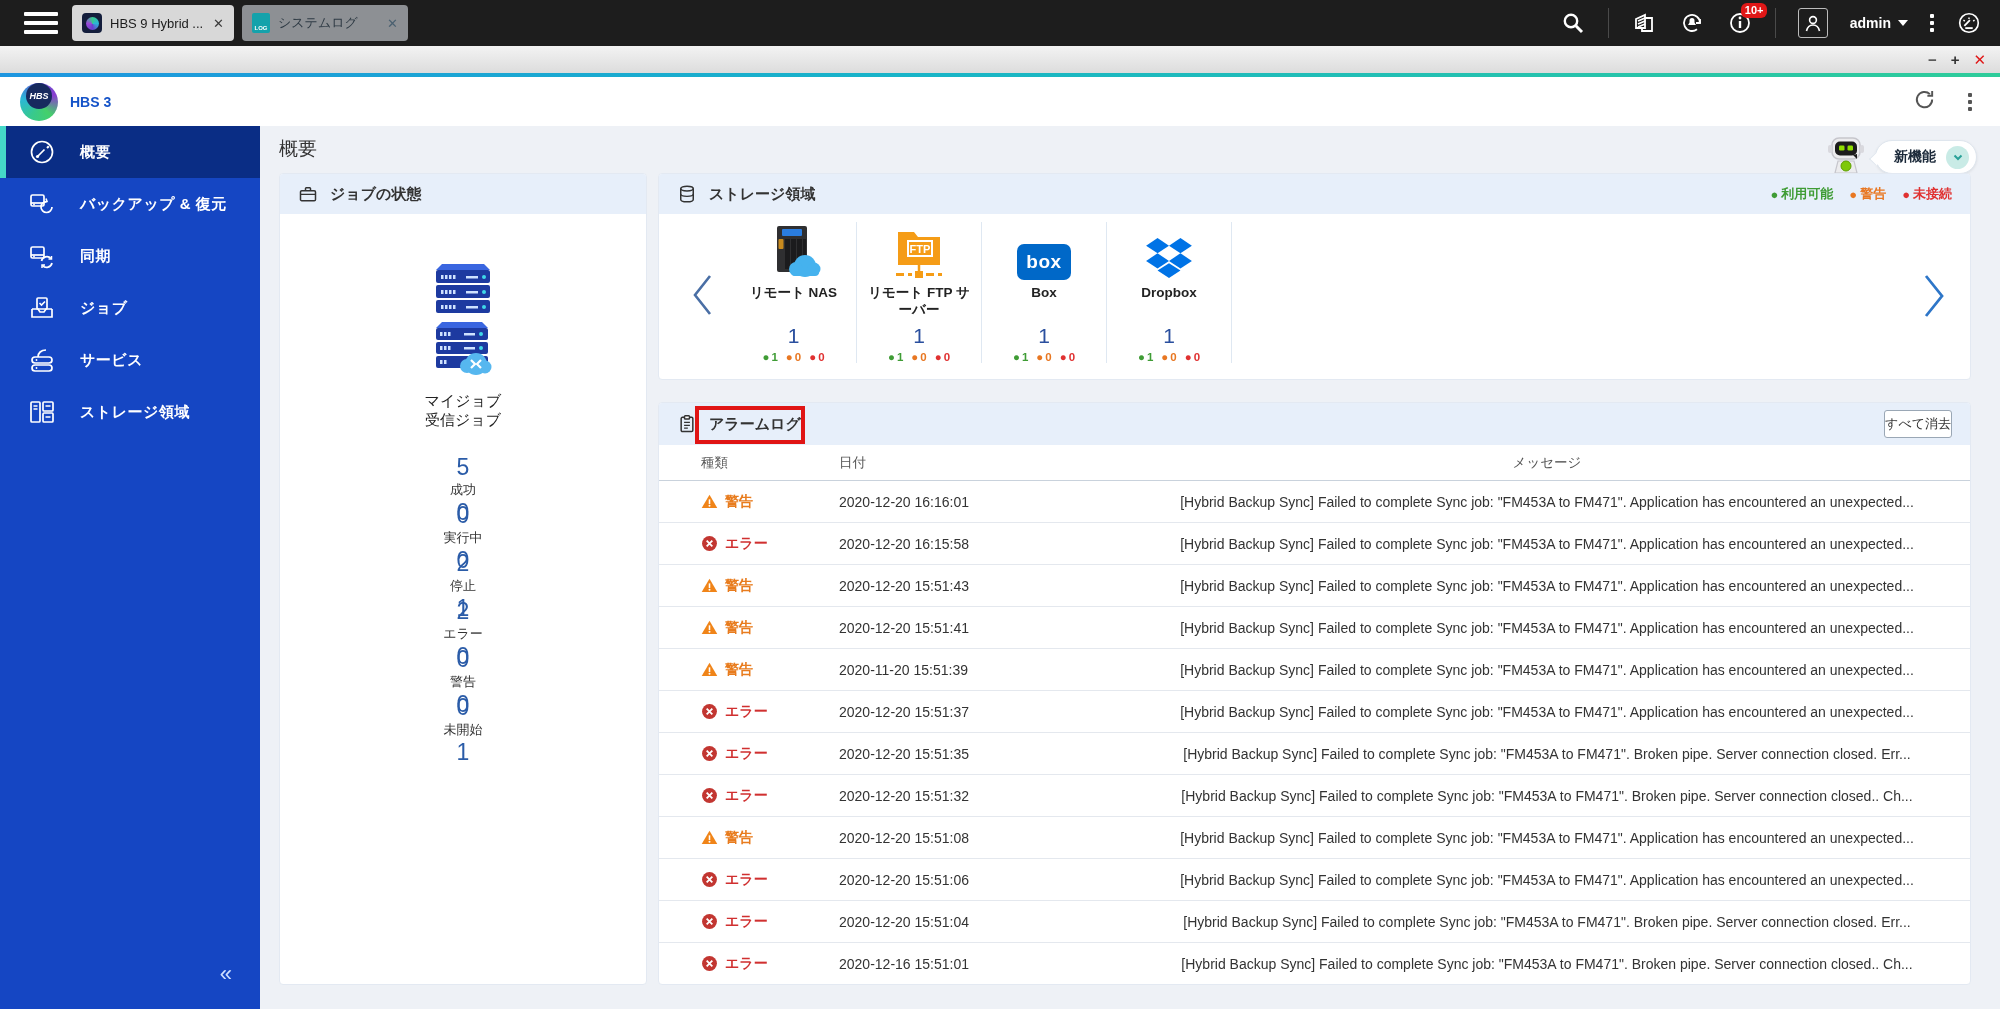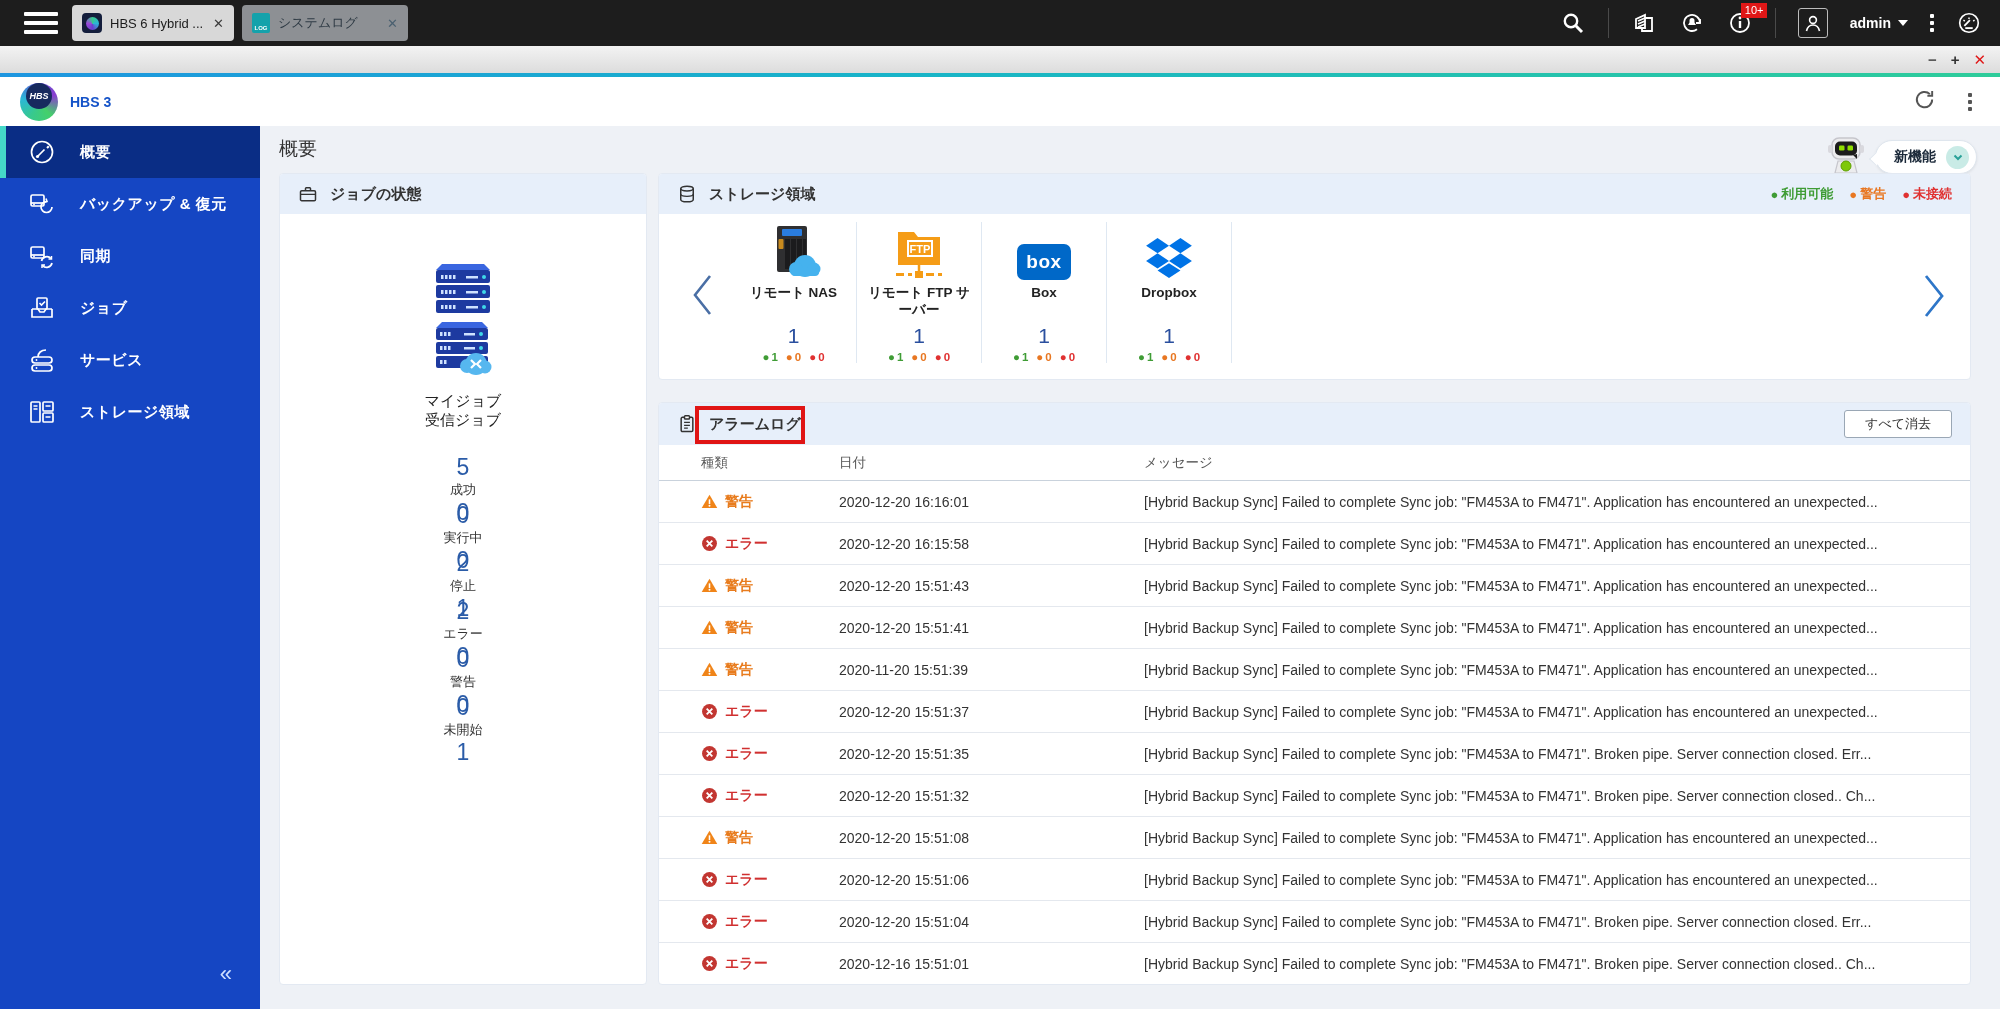--- a/index.html
+++ b/index.html
@@ -16,21 +16,21 @@
   .tab .tab-label { white-space:nowrap; overflow:hidden; flex:1; }
   .tab .tab-close { font-weight:bold; font-size:13px; cursor:pointer; }
   .tab.active .tab-close { color:#3a3a3a; }
   .tab.inactive .tab-close { color:#4a6070; }
   .hbs-mini-icon { width:20px; height:20px; border-radius:4px; background:#141e3c; display:flex; align-items:center; justify-content:center; flex:none; }
   .hbs-mini-icon i { width:13px; height:13px; border-radius:50%; background:conic-gradient(#37c98e,#2bb6d8,#6a3fd0,#9a49d8,#37c98e); display:block; }
   .log-mini-icon { width:18px; height:20px; border-radius:2px; background:#14a2ab; color:#fff; font-size:6px; font-weight:bold; display:flex; align-items:flex-end; justify-content:center; padding-bottom:2px; flex:none; }
   .tb-right { position:absolute; right:0; top:0; height:46px; display:flex; align-items:center; gap:22px; padding-right:18px; }
   .tb-icon { width:26px; height:26px; display:flex; align-items:center; justify-content:center; cursor:pointer; position:relative; }
   .tb-divider { width:1px; height:30px; background:#4a4a4a; }
-  .badge { position:absolute; top:-7px; left:14px; background:#e01717; color:#fff; font-size:11px; font-weight:normal; padding:1px 4px; border-radius:0; line-height:13px; }
+  .badge { position:absolute; top:-7px; left:14px; background:#e01717; color:#fff; font-size:11px; font-weight:bold; padding:1px 4px; border-radius:6px; line-height:13px; }
   .avatar-box { width:30px; height:30px; border:1.5px solid #bcbcbc; border-radius:3px; display:flex; align-items:center; justify-content:center; }
   .admin-area { display:flex; align-items:center; gap:7px; color:#fff; font-size:14px; font-weight:bold; cursor:pointer; }
   .caret-down { width:0; height:0; border-left:5px solid transparent; border-right:5px solid transparent; border-top:6px solid #fff; }
   .kebab { display:flex; flex-direction:column; gap:3px; cursor:pointer; }
   .kebab i { width:4px; height:4px; background:#fff; border-radius:1px; }
 
   
   .titlebar-strip { position:absolute; left:0; top:46px; width:2000px; height:27px; background:linear-gradient(#f3f3f3,#dcdcdc); }
   .win-controls { position:absolute; right:14px; top:0; height:27px; display:flex; align-items:center; gap:14px; font-size:15px; font-weight:bold; }
   .win-min { color:#555; cursor:pointer; } .win-max { color:#333; cursor:pointer; } .win-close { color:#e01717; cursor:pointer; }
@@ -97,25 +97,25 @@
   .st-name { height:40px; margin-top:4px; font-size:13.5px; font-weight:bold; color:#222; text-align:center; line-height:17px; padding:0 6px; }
   .st-count { font-size:21px; color:#2a4f9e; line-height:24px; }
   .st-dots { margin-top:3px; font-size:11.5px; font-weight:bold; display:flex; gap:8px; }
   .st-dots .d { display:flex; align-items:center; gap:2px; }
   .box-logo { width:54px; height:36px; border-radius:7px; background:#0068c8; color:#fff; font-weight:bold; font-size:19px; display:flex; align-items:center; justify-content:center; letter-spacing:.5px; }
 
   
   .alarm-panel { left:398px; top:276px; width:1313px; height:583px; }
   .alarm-header { height:42px; position:relative; }
   .red-annotation { position:absolute; left:36px; top:3px; width:110px; height:38px; border:4px solid #e01515; pointer-events:none; z-index:5; }
-  .clear-btn { margin-left:auto; background:#fff; border:1px solid #9aa7b5; border-radius:3px; height:28px; padding:0 20px; font-size:13px; color:#333; cursor:pointer; font-family:inherit; }
+  .clear-btn { margin-left:auto; background:#fff; border:1px solid #9aa7b5; border-radius:3px; height:28px; padding:0 0; font-size:13px; color:#333; cursor:pointer; font-family:inherit; }
   .alarm-cols { display:flex; height:36px; align-items:center; border-bottom:1px solid #c9d2dc; font-size:13.5px; color:#555; }
   .col-type { width:180px; padding-left:42px; flex:none; }
   .col-date { width:305px; flex:none; }
-  .col-msg { flex:1; padding-right:20px; overflow:hidden; white-space:nowrap; }
+  .col-msg { flex:1; padding-right:20px; overflow:hidden; white-space:nowrap;text-align:center; }
   .alarm-row { display:flex; height:42px; align-items:center; border-bottom:1px solid #e4e8ee; font-size:14px; color:#333; }
   .alarm-type { display:flex; align-items:center; gap:7px; font-weight:bold; }
   .text-warning { color:#e87c1e; }
   .text-error { color:#d03030; }
 
   .icon20 { width:20px; height:20px; flex:none; }
 </style>
 </head>
 <body>
 
@@ -123,21 +123,21 @@
   <div class="hamburger">
       <span></span>
       <span></span>
       <span></span>
     </div>
 
   <div class="tab active">
     <span class="hbs-mini-icon">
         <i></i>
       </span>
-    <span class="tab-label">HBS 6 Hybrid ...</span>
+    <span class="tab-label">HBS 9 Hybrid ...</span>
     <span class="tab-close">✕</span>
   </div>
   <div class="tab inactive">
     <span class="log-mini-icon">LOG</span>
     <span class="tab-label">システムログ</span>
     <span class="tab-close">✕</span>
   </div>
 
   <div class="tb-right">
     <span class="tb-icon">

